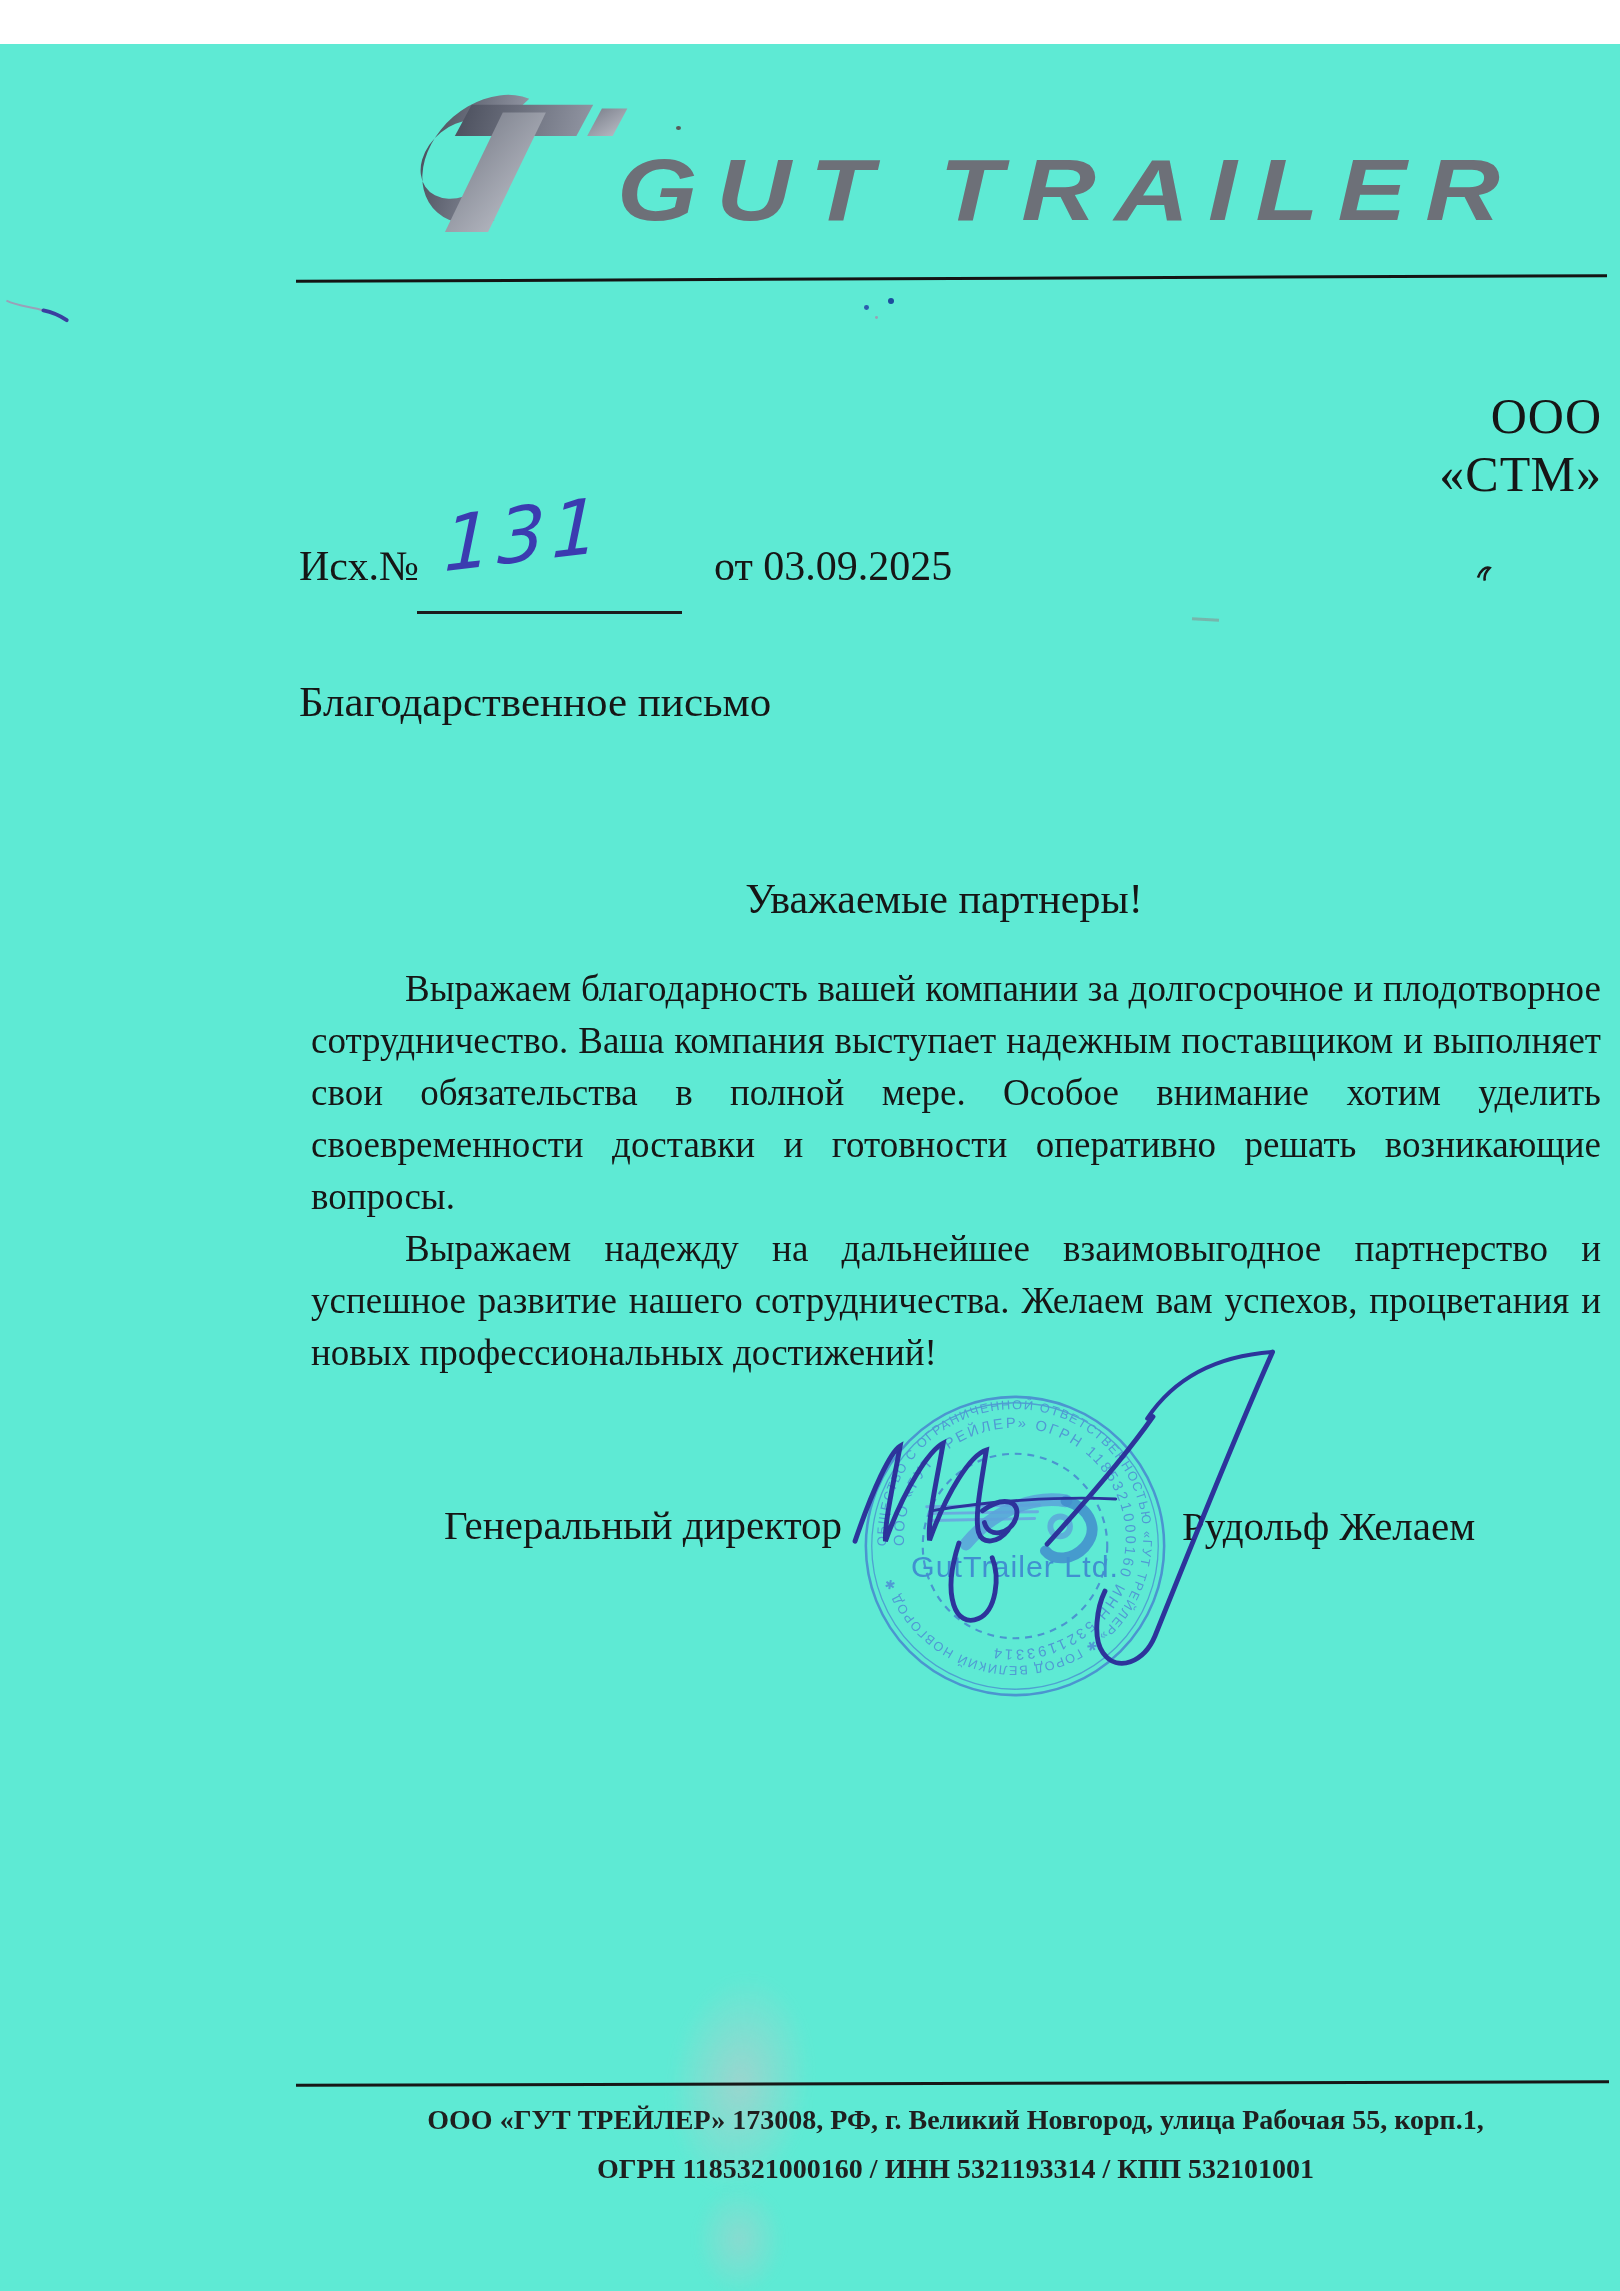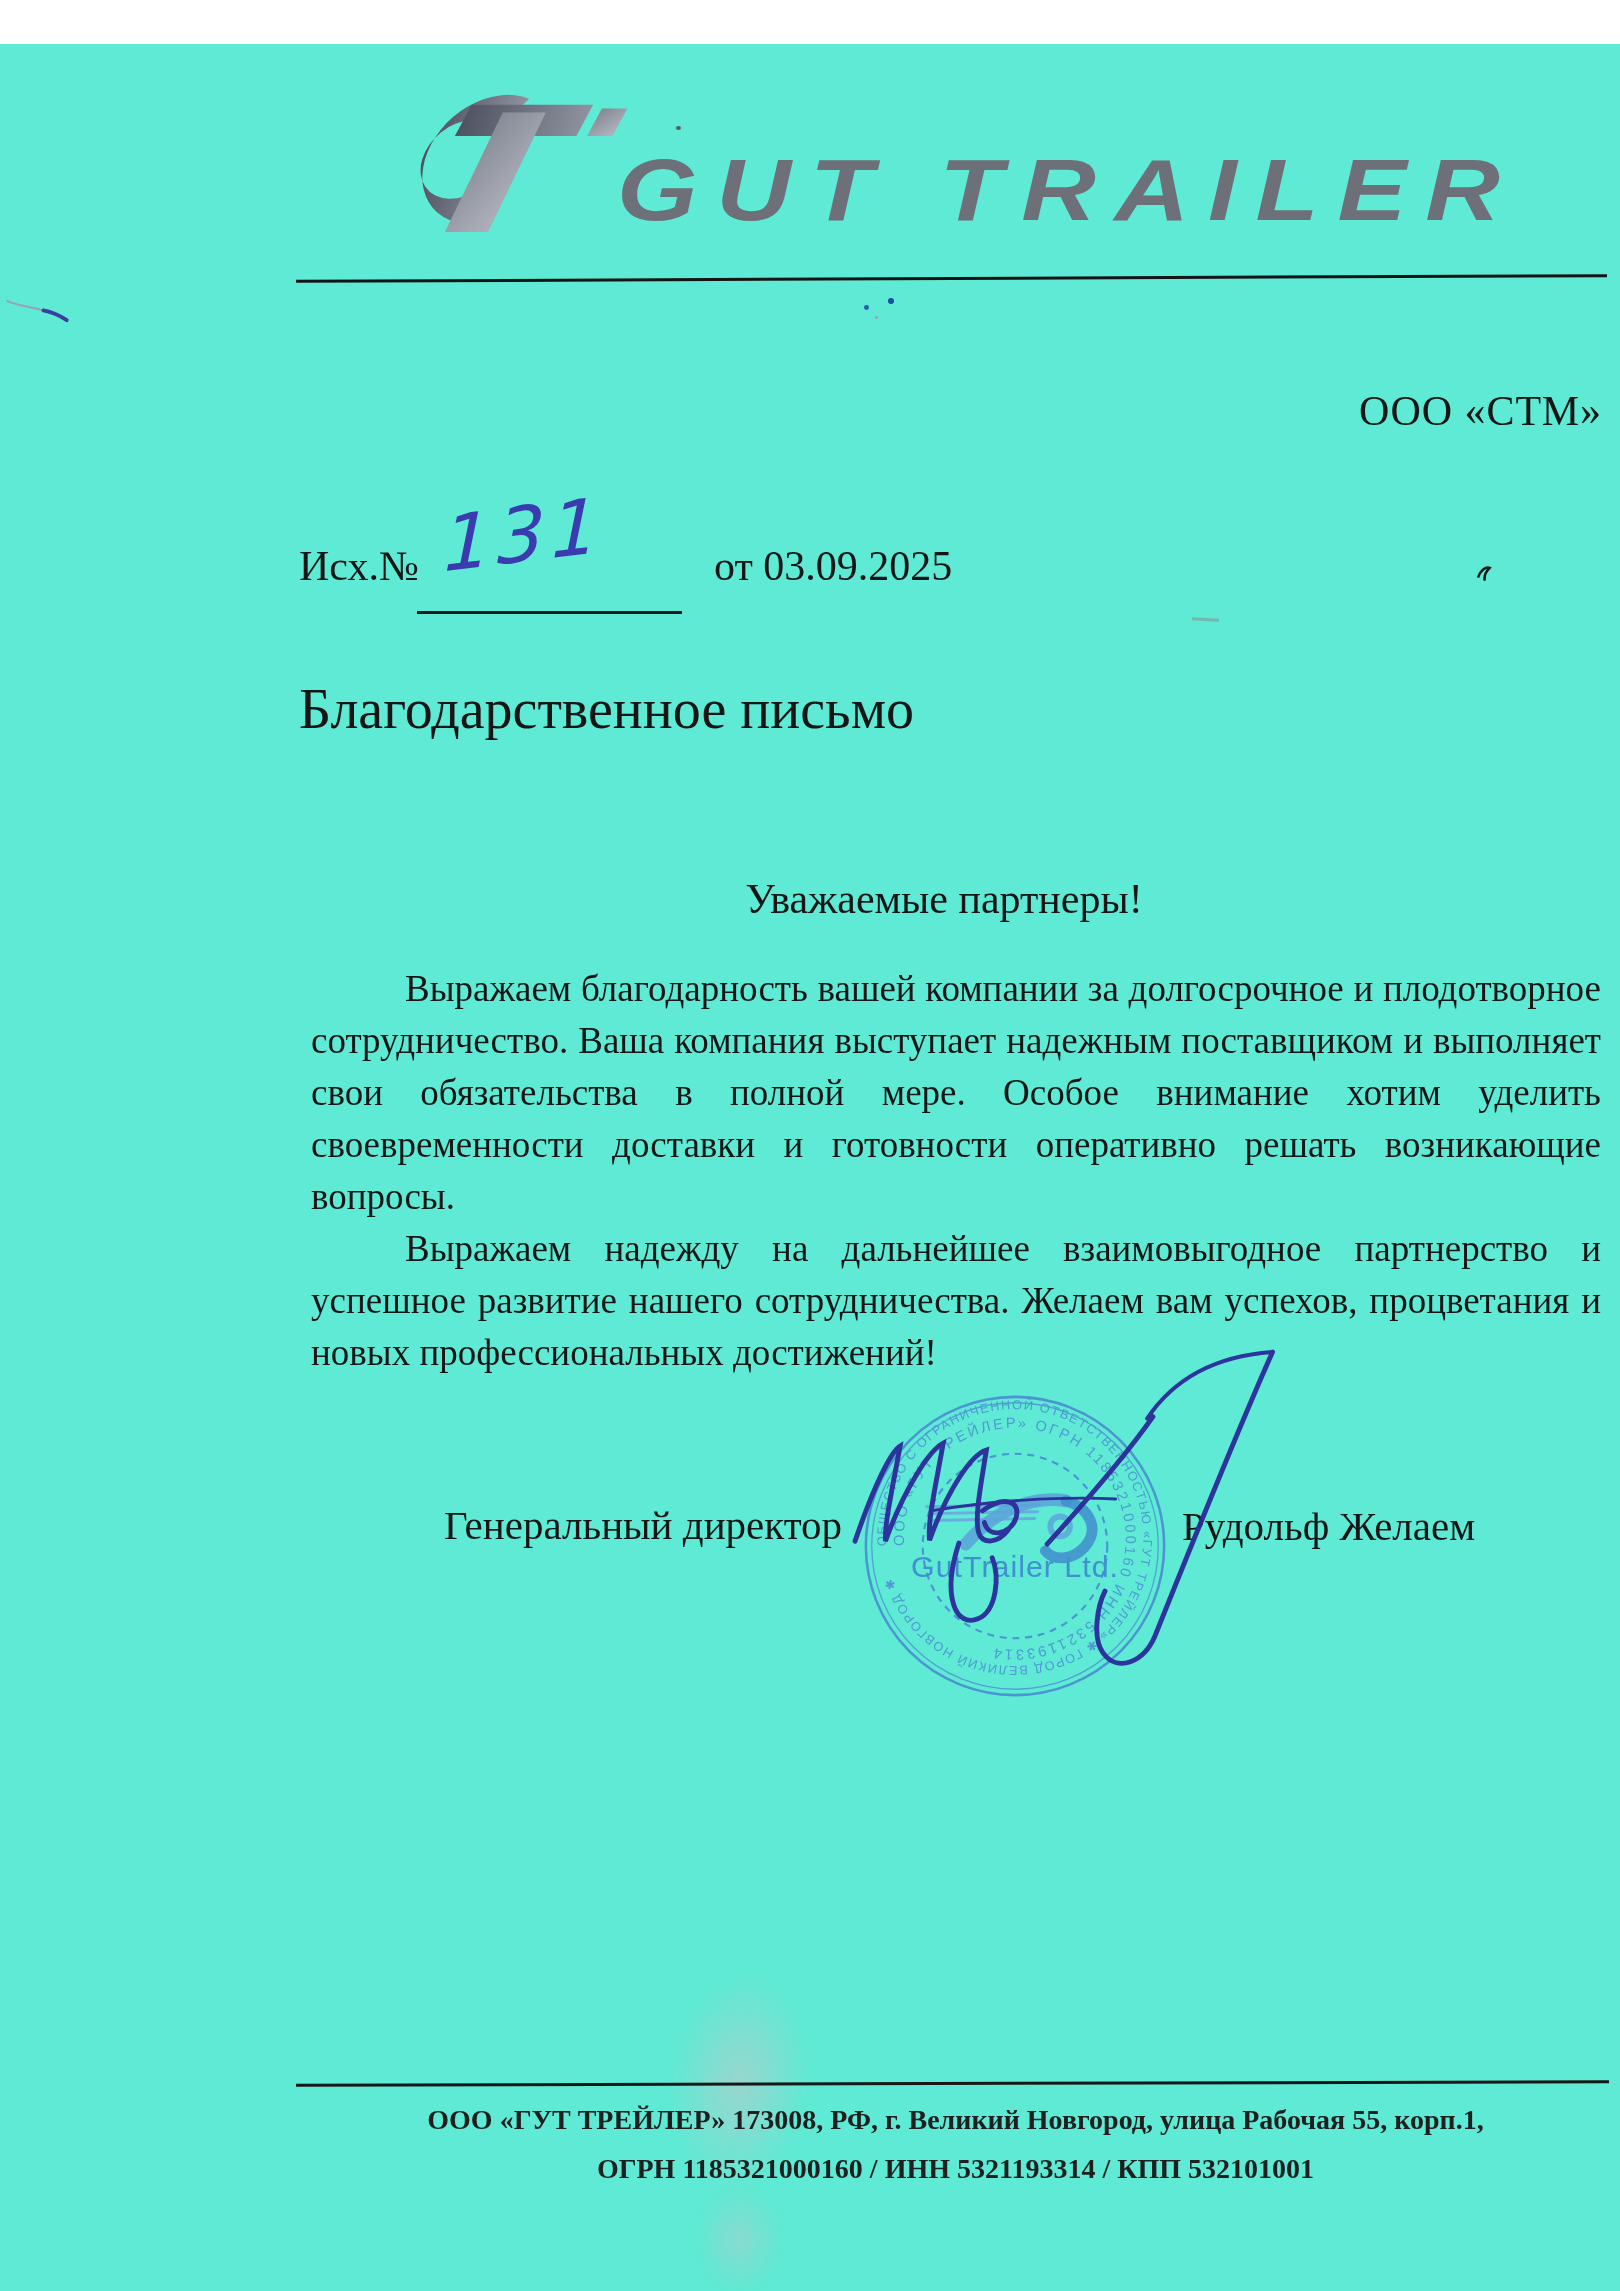--- a/index.html
+++ b/index.html
@@ -10,34 +10,34 @@
     overflow:hidden;
     font-family:"Liberation Serif","DejaVu Serif",serif;
     color:#161616;
     margin-top:44px;
   }
   .abs{position:absolute;}
 
   
   .logo-svg{left:323px;top:39px;width:1235px;height:157px;}
   .top-rule{left:296px;top:233px;width:1311px;height:2.9px;background:#141414;transform:rotate(-0.25deg);}
-  .recipient{left:1323px;top:343px;width:279px;text-align:right;font-size:42px;letter-spacing:1px;}
+  .recipient{left:1323px;top:343px;width:279px;text-align:right;font-size:50px;letter-spacing:1px;}
 
   
   .ref-label{left:299px;top:498px;font-size:42px;}
   .ref-underline{left:417px;top:567px;width:265px;height:2.9px;background:#1c1c1c;}
   .ref-number{
     left:443px;top:453px;font-size:76px;line-height:1;
     color:#3b3bb0;font-family:"DejaVu Sans",sans-serif;font-style:italic;
     transform:rotate(-7deg) skewX(-8deg);letter-spacing:5.9px;
   }
   .ref-date{left:714px;top:498px;font-size:42px;}
 
   
-  .subject{left:299px;top:633px;font-size:56px;}
+  .subject{left:299px;top:633px;font-size:43px;}
   .salutation{left:299px;top:831px;width:1290px;text-align:center;font-size:42px;}
   .body-text{left:311px;top:919px;width:1290px;font-size:37px;line-height:52px;text-align:justify;}
   .body-text p{margin:0;text-indent:94px;}
 
   
   .sig-title{left:444px;top:1457px;font-size:41px;}
   .sig-name{left:1182px;top:1458px;font-size:41px;}
   .stamp-svg{left:858px;top:1345px;width:314px;height:314px;opacity:.93;}
   .sign-svg{left:755px;top:1210px;width:549px;height:441px;}
 

